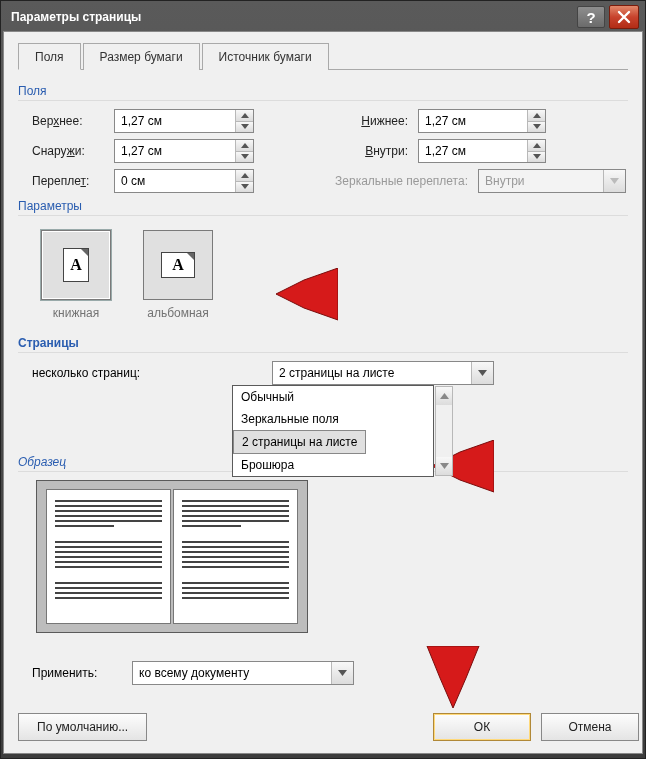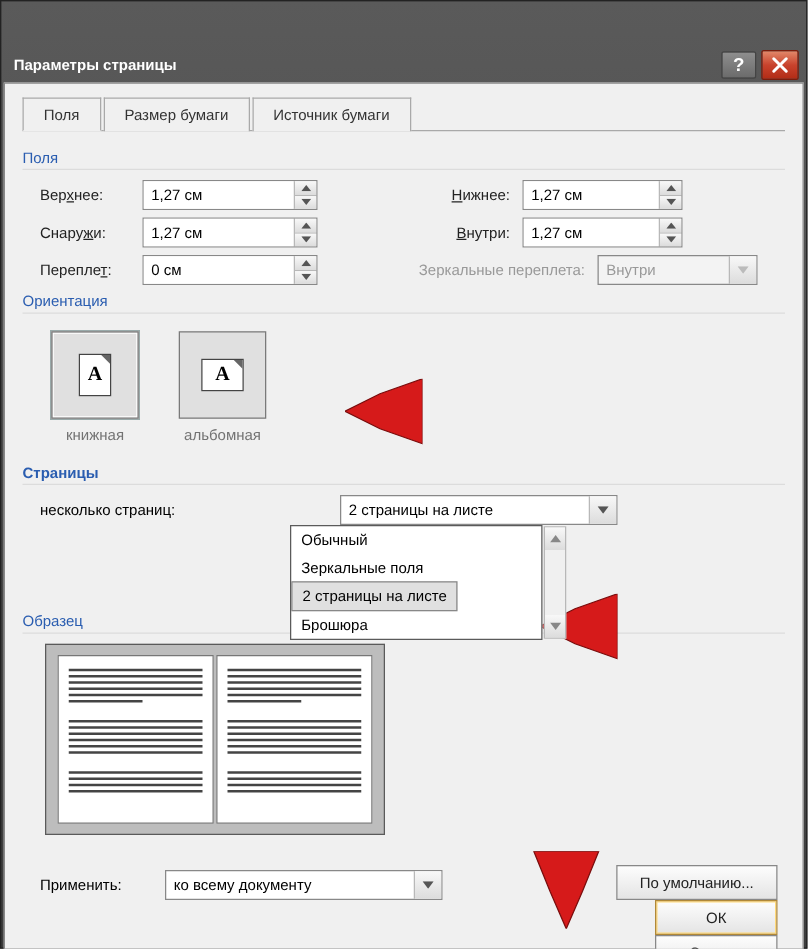--- a/index.html
+++ b/index.html
@@ -19,21 +19,20 @@
     padding: 2px;
     border: 1px solid #222;
   }
   .titlebar {
     height: 28px;
     display: flex;
     align-items: center;
     padding: 0 4px 0 8px;
     color: #fff;
     font-weight: bold;
-    margin-top: 35px;
   }
   .titlebar .title { flex: 1; }
   .title-btn {
     width: 28px; height: 22px;
     margin-left: 4px;
     display: inline-flex;
     align-items: center;
     justify-content: center;
     border-radius: 2px;
   }
@@ -267,24 +266,23 @@
   .apply-row {
     display: flex;
     align-items: center;
     padding-left: 14px;
     margin-top: 28px;
   }
 
   
   .btnbar {
     position: absolute;
-    left: 14px; right: 20px; bottom: 12px;
-    display: flex;
-    align-items: flex-end;
-    flex-direction: column;
+    left: 14px; right: 3px; bottom: 12px;
+    display: flex;
+    align-items: center;
   }
   .push {
     height: 28px;
     padding: 0 18px;
     border: 1px solid #888;
     background: linear-gradient(#fdfdfd,#e4e4e4);
     cursor: pointer;
     font-family: inherit;
     font-size: 12px;
     color: #222;
@@ -421,32 +419,32 @@
             <span class="sbtn">
                 <svg viewBox="0 0 8 5">
                   <path d="M0 0 L4 5 L8 0 Z" fill="#555"></path>
                 </svg>
               </span>
           </span>
         </span>
       </div>
       <div class="col-right">
         <span class="lbl-disabled" style="width:170px;text-align:right;padding-right:10px;">Зеркальные переплета:</span>
-        <span class="sel disabled" style="width:128px;">
+        <span class="sel disabled" style="width:148px;">
           <span class="selval">Внутри</span>
           <span class="selbtn">
               <svg viewBox="0 0 9 6">
                 <path d="M0 0 L4.5 6 L9 0 Z" fill="#bbb"></path>
               </svg>
             </span>
         </span>
       </div>
     </div>
 
-    <div class="group-label">Ориентация</div>
+    <div class="group-label">Параметры</div>
     <div class="orient-row">
       <div class="orient">
         <div class="box selected">
           <div class="sheet port">A<div class="fold"></div></div>
         </div>
         <span class="olabel"><span class="u">к</span>нижная</span>
       </div>
       <div class="orient">
         <div class="box">
           <div class="sheet land">A<div class="fold"></div></div>
@@ -482,21 +480,21 @@
             <div class="sb">
                 <svg viewBox="0 0 9 6">
                   <path d="M0 0 L4.5 6 L9 0 Z"></path>
                 </svg>
               </div>
           </div>
         </div>
       </div>
     </div>
 
-    <div class="group-label" style="margin-top:70px;">Образец</div>
+    <div class="group-label" style="margin-top:70px;font-style:italic;">Образец</div>
     <div class="preview-box">
       <div class="pvpage">
         <div class="tl"></div>
           <div class="tl"></div>
           <div class="tl"></div>
           <div class="tl"></div>
           <div class="tl"></div>
           <div class="tl half"></div>
         <div class="gap"></div>
         <div class="tl"></div>

